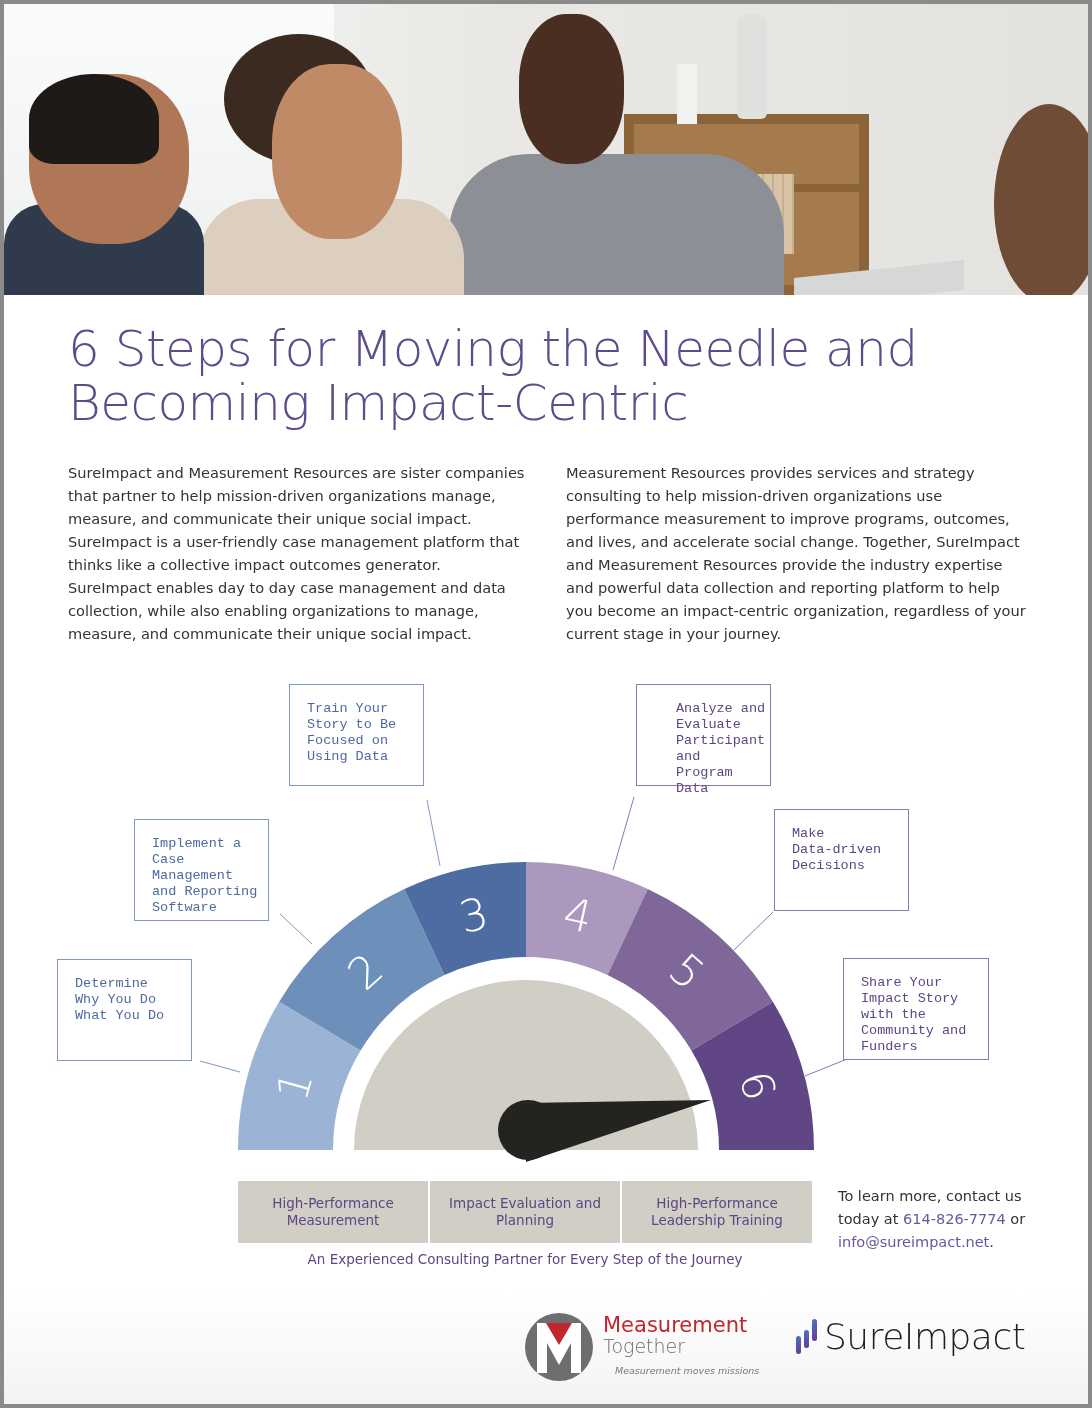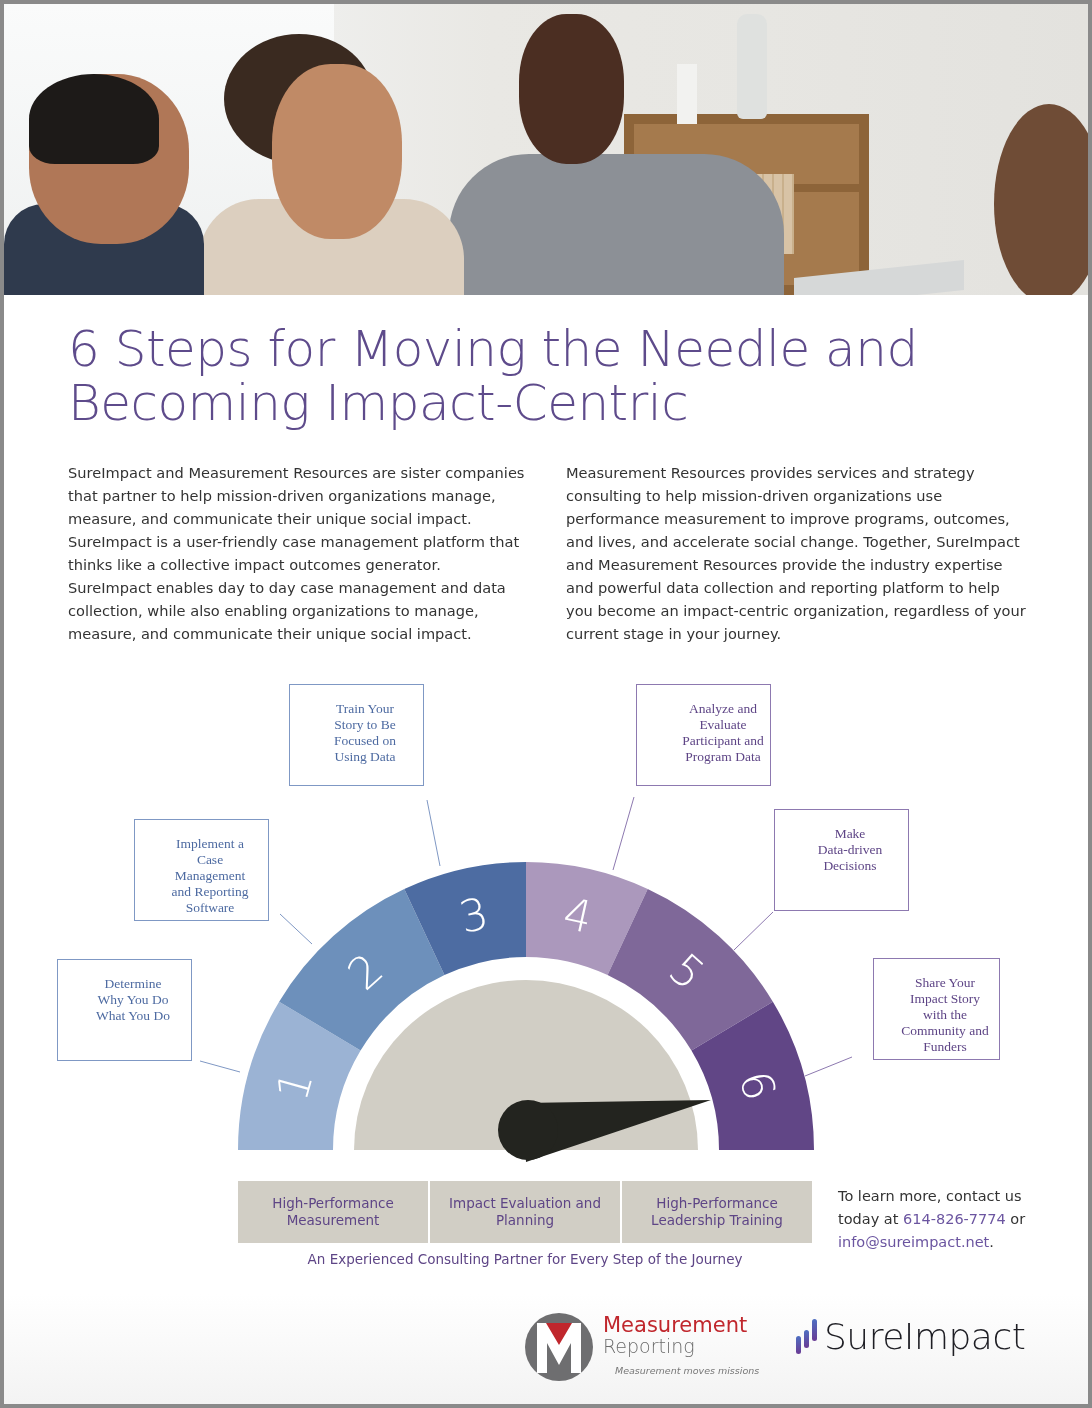--- a/index.html
+++ b/index.html
@@ -47,23 +47,22 @@
     position:absolute; top:457px; width:460px;
     font-family:"DejaVu Sans", sans-serif; font-size:14.6px; line-height:23px; color:#333;
   }
   .col.left { left:64px; }
   .col.right { left:562px; }
 
   
   .gauge { position:absolute; left:0; top:0; width:1084px; height:1300px; pointer-events:none; }
   .step-box {
     position:absolute; background:#fff; box-sizing:border-box;
-    font-family:Liberation Serif, serif; font-size:13.5px; line-height:16px;
+    font-family:Liberation Mono, monospace; font-size:13.5px; line-height:16px;
     padding:16px 0 0 17px;
-    text-align:center;
   }
   .step-box.blue { border:1.3px solid #7f98c4; color:#4d6aa1; }
   .step-box.purple { border:1.3px solid #8d79b0; color:#5e4586; }
   .step-box .line { display:block; }
 
   .services {
     position:absolute; left:234px; top:1177px; width:574px; height:62px; display:flex; gap:2px;
   }
   .service {
     flex:1; background:#d1cec5; color:#5e4586; display:flex; align-items:center; justify-content:center;
@@ -181,21 +180,21 @@
     <span class="line">Analyze and</span>
     <span class="line">Evaluate</span>
     <span class="line">Participant and</span>
     <span class="line">Program Data</span>
   </div>
   <div class="step-box purple" style="left:770px;top:805px;width:135px;height:102px;">
     <span class="line">Make</span>
     <span class="line">Data-driven</span>
     <span class="line">Decisions</span>
   </div>
-  <div class="step-box purple" style="left:869px;top:954px;width:127px;height:102px;">
+  <div class="step-box purple" style="left:839px;top:954px;width:146px;height:102px;">
     <span class="line">Share Your</span>
     <span class="line">Impact Story</span>
     <span class="line">with the</span>
     <span class="line">Community and</span>
     <span class="line">Funders</span>
   </div>
 
   <div class="services">
     <div class="service">
       <div>
@@ -225,21 +224,21 @@
   </div>
 
 
   <div class="mr-logo">
     <svg width="72" height="72" viewBox="0 0 72 72" style="position:absolute;left:0;top:0;">
       <circle cx="36" cy="36" r="34" fill="#6e6e70"></circle>
       <path d="M 14 12 L 58 12 L 36 48 Z" fill="#c0272d"></path>
       <path d="M 14 12 L 23 12 L 36 34 L 49 12 L 58 12 L 58 62 L 48 62 L 48 32 L 36 54 L 24 32 L 24 62 L 14 62 Z" fill="#ffffff"></path>
     </svg>
     <div class="mr-name1">Measurement</div>
-    <div class="mr-name2">Reporting</div>
+    <div class="mr-name2">Together</div>
     <div class="mr-tag">Measurement moves missions</div>
   </div>
 
   <div class="si-logo">
     <svg width="28" height="44" viewBox="0 0 28 44" style="position:absolute;left:2px;top:2px;">
       <defs>
         <linearGradient id="sig" x1="0" y1="0" x2="0" y2="1">
           <stop offset="0" stop-color="#4e6fc2"></stop>
           <stop offset="1" stop-color="#6a3b94"></stop>
         </linearGradient>

